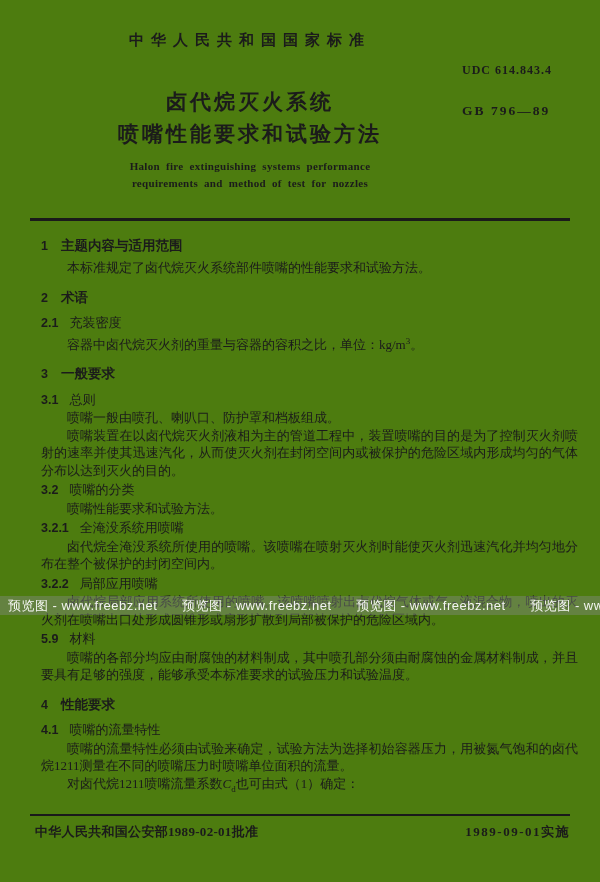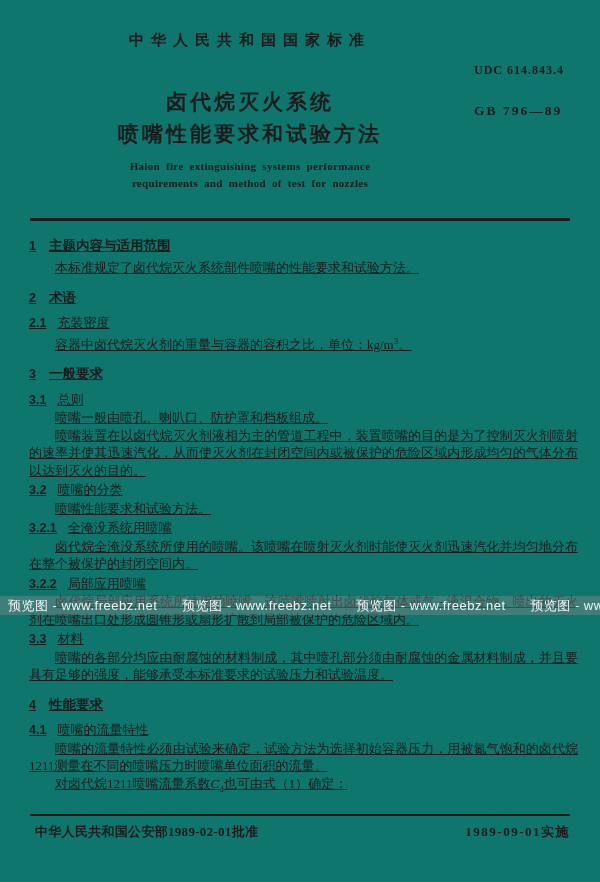--- a/index.html
+++ b/index.html
@@ -1,20 +1,20 @@
 <!DOCTYPE html>
 <html><head>
 <meta charset="utf-8">
 <style>
   html,body { margin:0; padding:0; background:#e9e9e9; }
   .page {
     position:relative;
     width:600px; height:882px;
     margin:0 auto;
-    background:#0f766e;
+    background:#4d7c0f;
     color:#1b1b1b;
     font-family:"Liberation Serif", serif;
     overflow:hidden;
   }
 
   
   .doc-header { position:relative; padding-top:33px; }
   .ns-label {
     width:500px; text-align:center;
     font-size:15px; font-weight:700; letter-spacing:7px;
@@ -25,32 +25,31 @@
     margin-top:38px;
     font-size:21px; font-weight:700; letter-spacing:3px;
     line-height:32px;
   }
   .title-en {
     width:500px; text-align:center;
     margin-top:8px;
     font-size:11px; font-weight:700;
     line-height:17px; word-spacing:3px; letter-spacing:0.3px;
   }
-  .header-right { position:absolute; top:64px; right:36px; text-align:left; }
+  .header-right { position:absolute; top:64px; right:48px; text-align:left; }
   .udc { font-size:12px; font-weight:700; letter-spacing:1px; line-height:12px; }
   .gb  { margin-top:28px; font-size:13.5px; font-weight:700; letter-spacing:2px; line-height:14px; }
 
   .rule-top { margin:26px 30px 0 30px; height:2.5px; background:#1a1a1a; }
 
   
   .body {
-    margin:16px 22px 0 29px;
+    margin:16px 22px 0 41px;
     font-size:13px; line-height:17.5px;
     text-align:justify;
-    text-decoration:underline;
   }
   h2.sec { margin:12px 0 0 0; font-size:13.5px; font-weight:700; line-height:17.5px; }
   h3.sub { margin:7px 0 0 0; font-size:13px; font-weight:400; line-height:17.5px; }
   h3.sub.tight { margin-top:2px; }
   .num {
     font-family:"Liberation Sans", sans-serif;
     font-weight:700; font-size:12.5px;
     margin-right:13px;
   }
   h3 .num { margin-right:11px; }
@@ -128,21 +127,21 @@
 
     <h3 class="sub tight"><span class="num">3.2</span><span>喷嘴的分类</span></h3>
     <p class="para">喷嘴性能要求和试验方法。</p>
 
     <h3 class="sub tight"><span class="num">3.2.1</span><span>全淹没系统用喷嘴</span></h3>
     <p class="para">卤代烷全淹没系统所使用的喷嘴。该喷嘴在喷射灭火剂时能使灭火剂迅速汽化并均匀地分布在整个被保护的封闭空间内。</p>
 
     <h3 class="sub tight"><span class="num">3.2.2</span><span>局部应用喷嘴</span></h3>
     <p class="para">卤代烷局部应用系统所使用的喷嘴。该喷嘴喷射出卤代烷气体或气 - 液混合物，喷出的灭火剂在喷嘴出口处形成圆锥形或扇形扩散到局部被保护的危险区域内。</p>
 
-    <h3 class="sub tight"><span class="num">3.3</span><span>材料</span></h3>
+    <h3 class="sub tight"><span class="num">5.9</span><span>材料</span></h3>
     <p class="para">喷嘴的各部分均应由耐腐蚀的材料制成，其中喷孔部分须由耐腐蚀的金属材料制成，并且要具有足够的强度，能够承受本标准要求的试验压力和试验温度。</p>
 
     <h2 class="sec"><span class="num">4</span><span>性能要求</span></h2>
 
     <h3 class="sub"><span class="num">4.1</span><span>喷嘴的流量特性</span></h3>
     <p class="para">喷嘴的流量特性必须由试验来确定，试验方法为选择初始容器压力，用被氮气饱和的卤代烷1211测量在不同的喷嘴压力时喷嘴单位面积的流量。</p>
     <p class="para"><span>对卤代烷1211喷嘴流量系数</span><span class="var">C</span><sub>d</sub><span>也可由式（1）确定：</span></p>
 
   </main>
 

